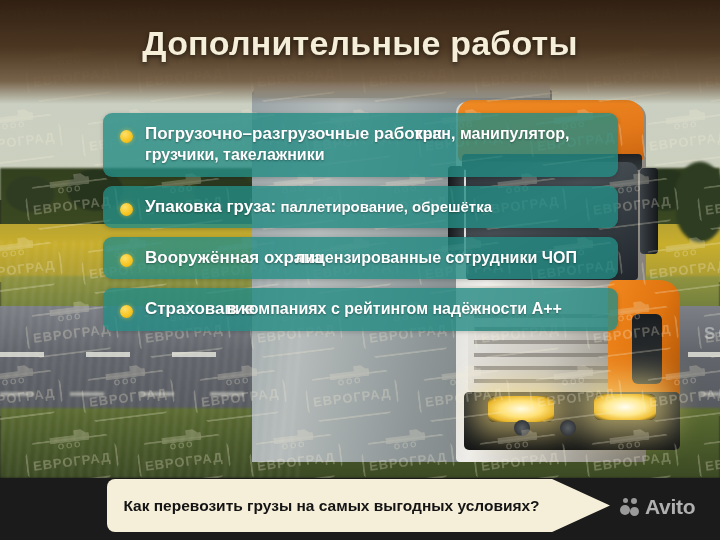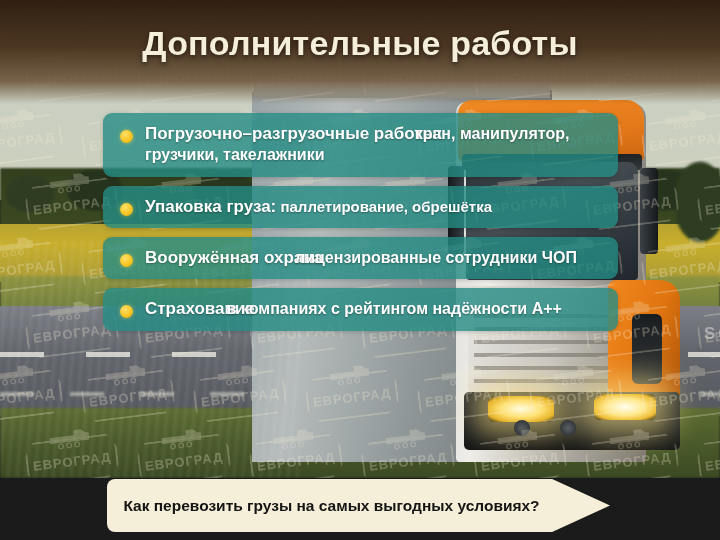--- a/index.html
+++ b/index.html
@@ -700,14 +700,23 @@
       <div class="panel"><span class="dot"></span><span class="ln1">Вооружённая охрана</span><span class="ln2">лицензированные сотрудники ЧОП</span></div>
       <div class="panel"><span class="dot"></span><span class="ln1">Страхование</span><span class="ln2">в компаниях с рейтингом надёжности А++</span></div>
     </div>
 
   <div class="bottombar"></div>
 
   <div class="cta">
     <div class="cta-l1">Как перевозить грузы на самых выгодных условиях?</div>
   </div>
 
+  <div class="avito">
+    <span class="avito-dots">
+      <i class="d1"></i>
+        <i class="d2"></i>
+        <i class="d3"></i>
+        <i class="d4"></i>
+    </span>
+    <span class="avito-word">Avito</span>
+  </div>
 
 </div>
 
 </body></html>

